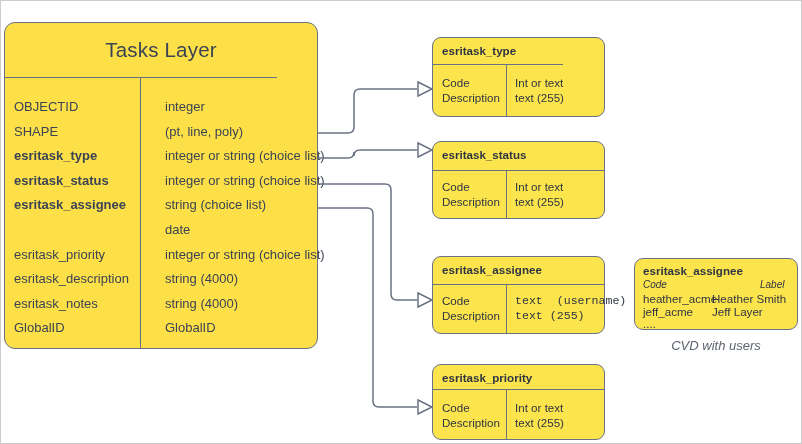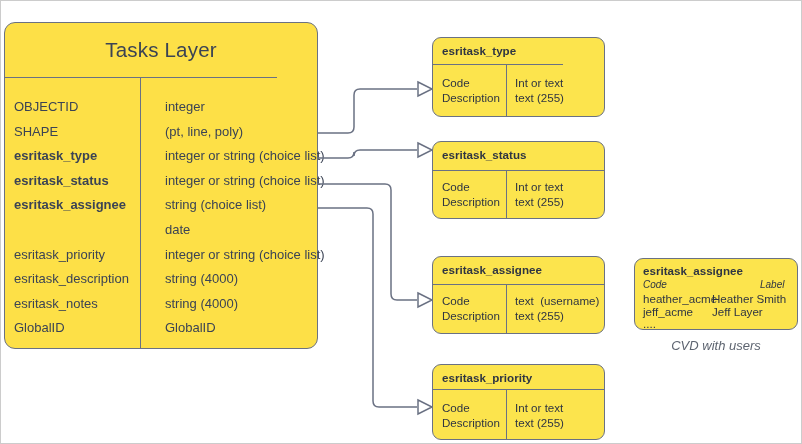--- a/index.html
+++ b/index.html
@@ -276,21 +276,21 @@
     <div class="dbox-col" style="left:82px; top:38px;">Int or text
 text (255)</div>
   </div>
 
   <div class="dbox" style="left:431px; top:255px; width:173px; height:78px;">
     <span class="dbox-title">esritask_assignee</span>
     <div class="dbox-headrule" style="top:27px; width:171px;"></div>
     <div class="dbox-colrule" style="left:73px; top:27px; height:49px;"></div>
     <div class="dbox-col" style="left:9px; top:37px;">Code
 Description</div>
-    <div class="dbox-col" style="left:82px; top:37px;">text  (username)
+    <div class="dbox-col" style="left:82px; top:37px;font-family:Liberation Mono, monospace;">text  (username)
 text (255)</div>
   </div>
 
   <div class="dbox" style="left:431px; top:363px; width:173px; height:76px;">
     <span class="dbox-title">esritask_priority</span>
     <div class="dbox-headrule" style="top:24px; width:171px;"></div>
     <div class="dbox-colrule" style="left:73px; top:24px; height:50px;"></div>
     <div class="dbox-col" style="left:9px; top:36px;">Code
 Description</div>
     <div class="dbox-col" style="left:82px; top:36px;">Int or text

